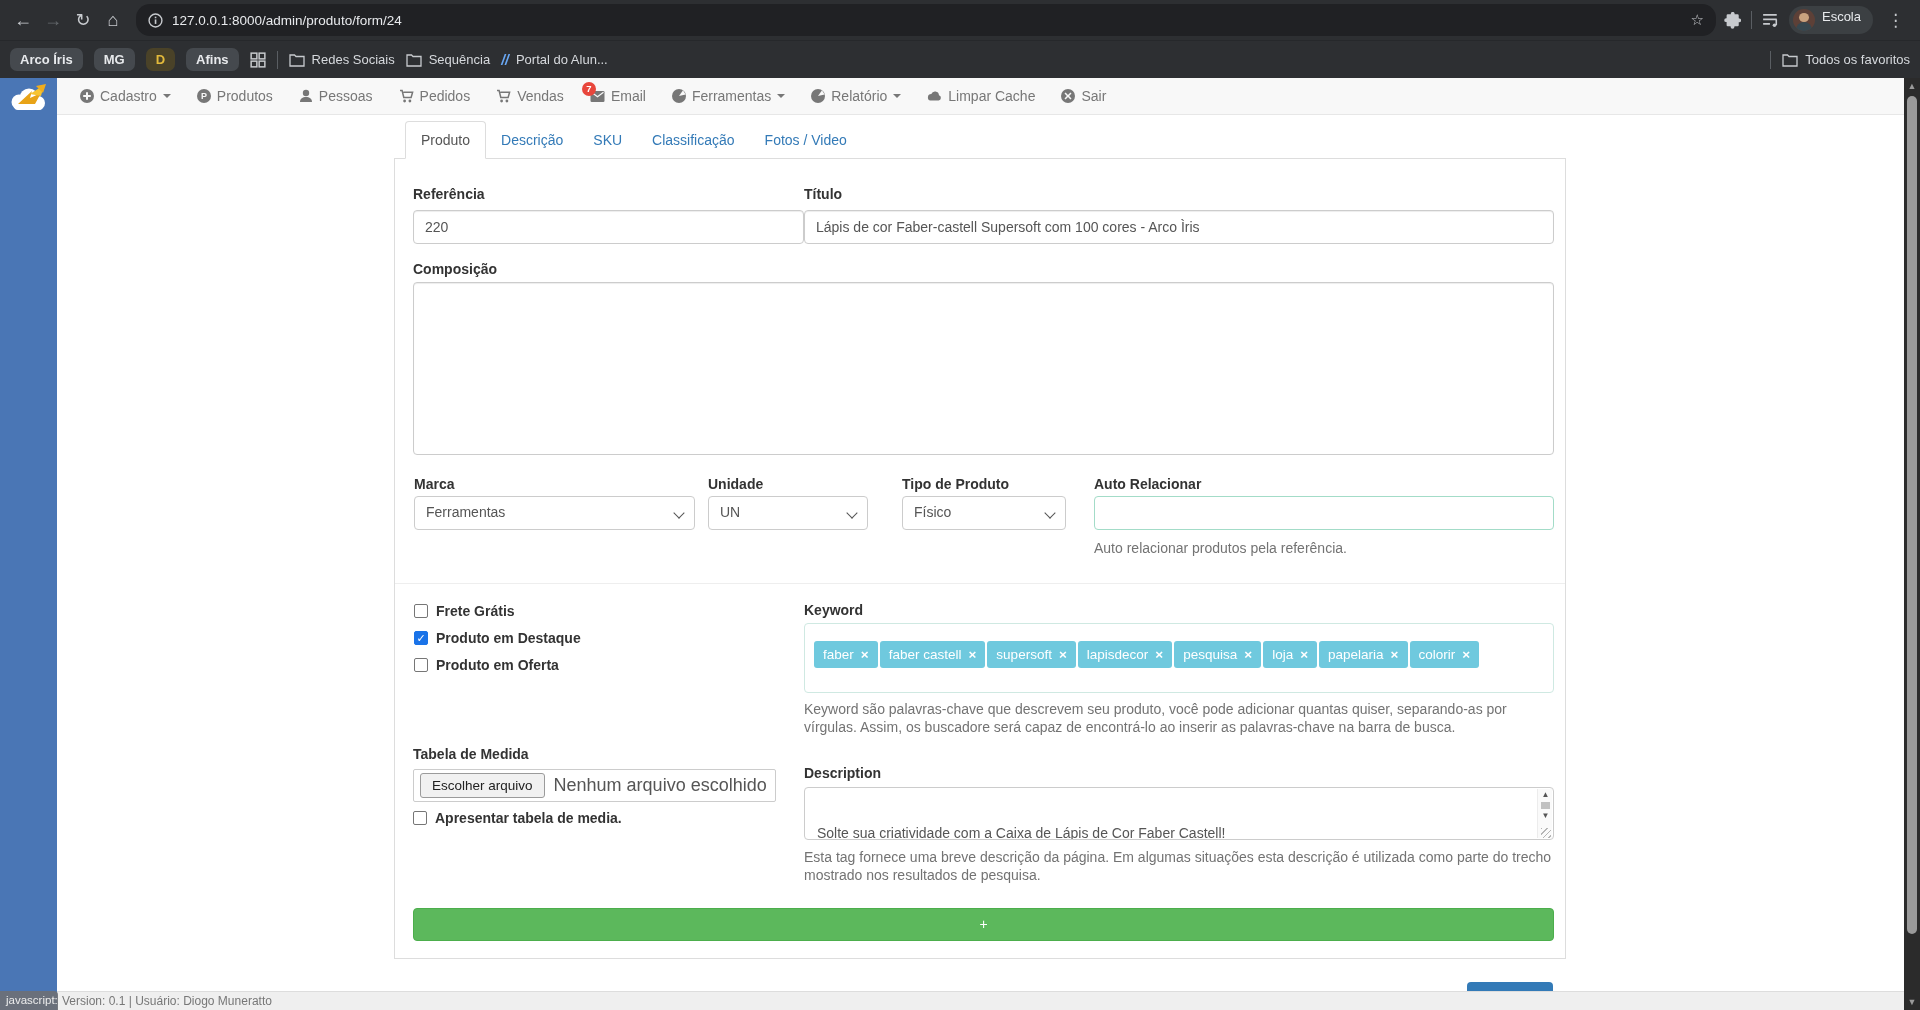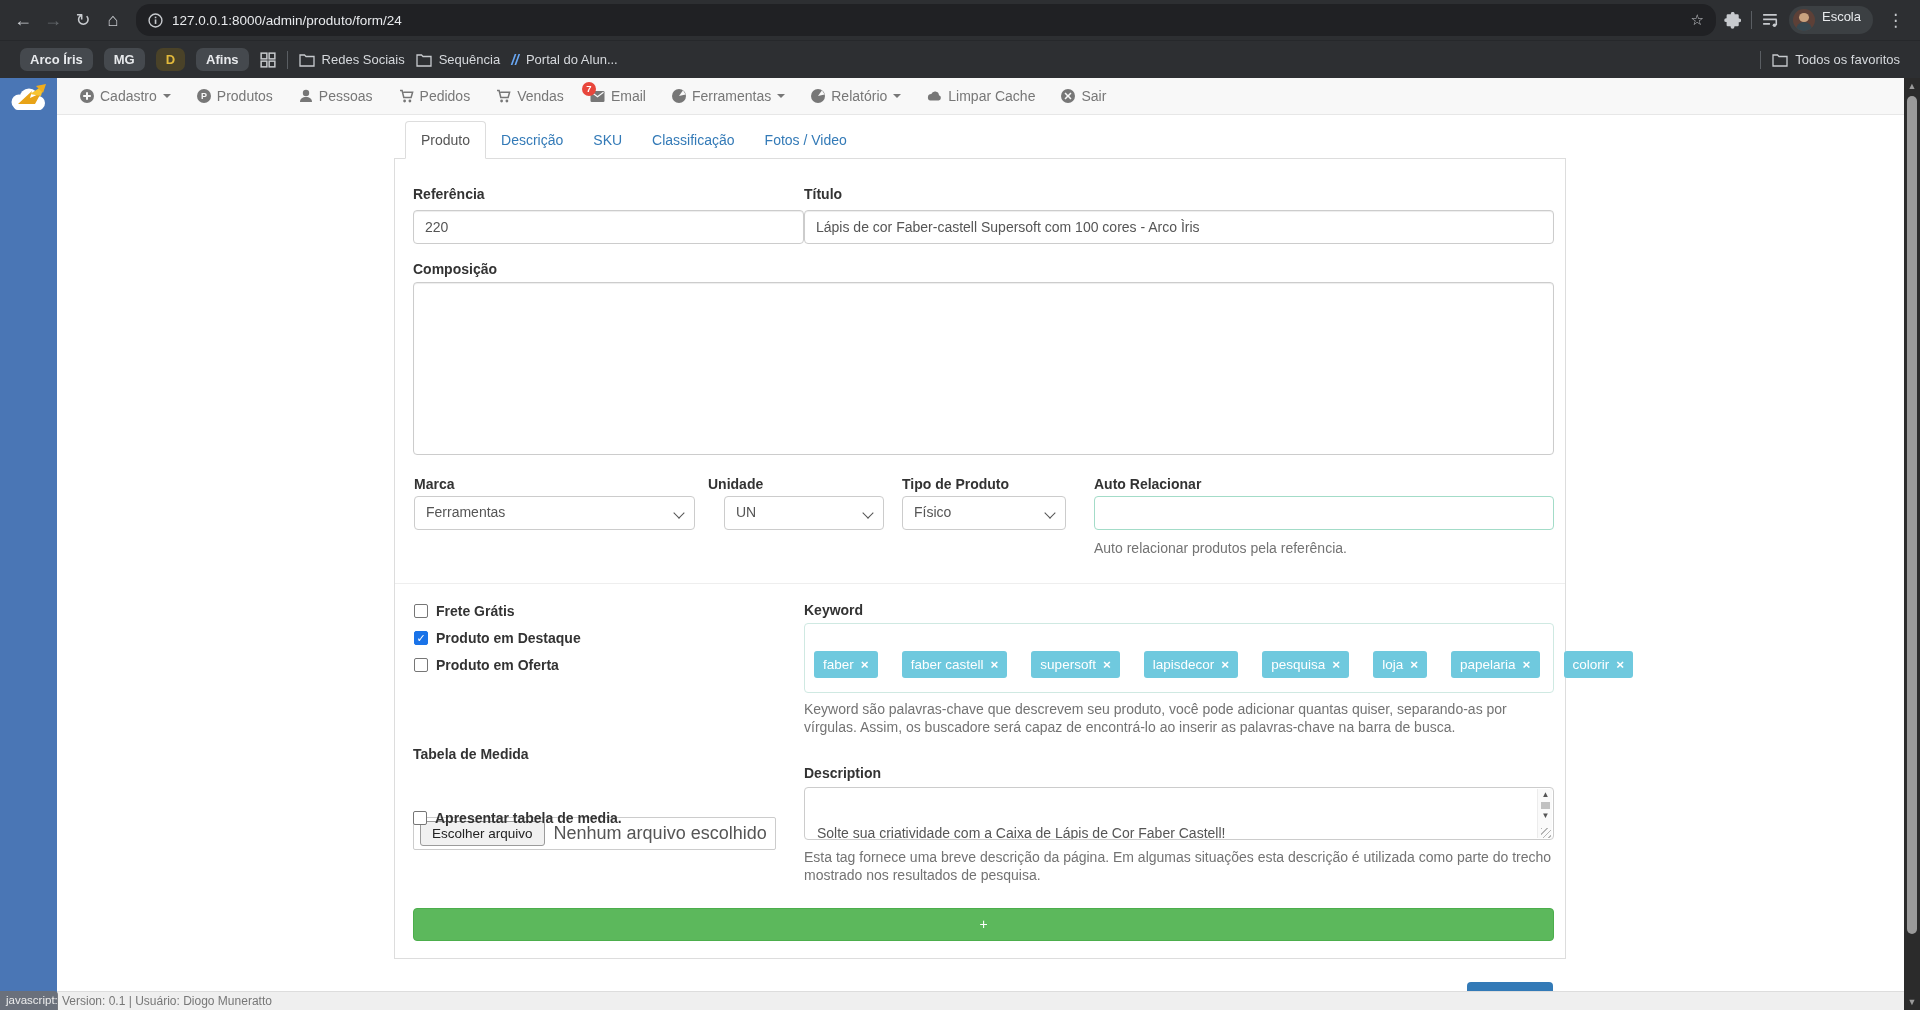--- a/index.html
+++ b/index.html
@@ -19,21 +19,21 @@
   .vsep { width:1px; height:18px; background:#5a5e63; }
   .profile-pill { display:flex; align-items:flex-start; gap:7px; background:#3c4043;
     border-radius:14px; padding:3px 12px 3px 4px; color:#e8eaed; font-size:13px; }
   .avatar { width:22px; height:22px; border-radius:50%; overflow:hidden; background:#5d4037; position:relative; }
   .avatar::before { content:""; position:absolute; left:6px; top:4px; width:10px; height:9px; border-radius:50%; background:#caa27e; }
   .avatar::after { content:""; position:absolute; left:3px; top:13px; width:16px; height:10px; border-radius:8px 8px 0 0; background:#37474f; }
   .dots { color:#c7cace; font-size:17px; letter-spacing:0; padding:0 4px; }
 
   .bookmarks { position:absolute; top:40px; left:0; width:1920px; height:38px;
     background:#2d2f32; border-top:1px solid #26282b; display:flex; align-items:center;
-    padding:0 20px; gap:11px; color:#d6d9dd; font-size:13px; z-index:10; }
+    padding:0 10px; gap:11px; color:#d6d9dd; font-size:13px; z-index:10; }
   .pill { background:#45494e; border-radius:7px; padding:4px 10px; font-weight:bold; color:#e8eaed; }
   .pill.gold { background:#4a4228; color:#e2b93b; }
   .bm-item { display:flex; align-items:center; gap:7px; white-space:nowrap; }
   .bm-right { margin-left:auto; display:flex; align-items:center; gap:11px; }
   .slashes { color:#6aa9f7; font-weight:bold; font-style:italic; font-size:14px; }
 
   
   .sidebar { position:absolute; top:78px; left:0; width:57px; height:932px; background:#4a76b5; }
   .logo { position:absolute; top:4px; left:8px; }
   .navbar { position:absolute; top:78px; left:57px; width:1847px; height:37px;
@@ -66,28 +66,28 @@
     border-right:1.5px solid #555; border-bottom:1.5px solid #555; transform:rotate(45deg); }
   .help { position:absolute; color:#737373; font-size:14px; line-height:18px; }
   .divider { position:absolute; left:0; width:100%; border-top:1px solid #eee; }
 
   .chk { position:absolute; display:flex; align-items:center; gap:8px; font-weight:bold; font-size:14px; color:#333; cursor:pointer; }
   .box { width:14px; height:14px; border:1px solid #767676; border-radius:2px; background:#fff; flex:0 0 auto; }
   .box.checked { background:#1a73e8; border-color:#1a73e8; position:relative; }
   .box.checked::after { content:"✓"; position:absolute; left:1.5px; top:-0.5px; color:#fff; font-size:11px; font-weight:bold; }
 
   .tagbox { position:absolute; border:1px solid #cfe9e2; border-radius:4px; background:#fff;
-    padding:27px 9px; display:flex; gap:24px; align-items:flex-start; }
+    padding:17px 9px; display:flex; gap:2px; align-items:flex-start; }
   .tag { background:#6fc9de; color:#fff; border-radius:3px; padding:6px 9px; font-size:13.5px;
     display:flex; align-items:center; gap:7px; white-space:nowrap; }
   .tag-x { cursor:pointer; font-weight:bold; }
   .tag-x::after { content:"×"; }
 
   .filebox { position:absolute; height:33px; border:1px solid #ccc; border-radius:2px; background:#fff;
-    display:flex; align-items:center; gap:9px; padding:0 6px;margin-top:48px; }
+    display:flex; align-items:center; gap:9px; padding:0 6px; }
   .filebtn { border:1px solid #9b9b9b; border-radius:3px; background:#f1f1f1; padding:4px 11px;
     font-size:13.5px; color:#222; cursor:pointer; white-space:nowrap; }
   .filetext { font-size:18px; color:#555; white-space:nowrap; }
 
   .desc { position:absolute; border:1px solid #ccc; border-radius:4px; background:#fff; overflow:hidden; }
   .desc-lines { padding:3px 22px 0 8px; font-size:14px; color:#555; line-height:17px; white-space:pre-wrap; }
   .desc-sb { position:absolute; right:1px; top:1px; bottom:1px; width:15px; background:#fafafa; border-left:1px solid #ececec; }
   .desc-sb .ar { width:15px; height:12px; text-align:center; font-size:8px; color:#555; line-height:12px; }
   .desc-sb .thumb { width:9px; height:7px; background:#c1c1c1; margin:1px auto; }
   .grip { position:absolute; right:2px; bottom:1px; width:10px; height:10px;
@@ -291,21 +291,21 @@
     <div class="lbl" style="left:409px; top:27px;">Título</div>
     <input class="inp" style="left: 409px; top: 51px; width: 750px;" value="Lápis de cor Faber-castell Supersoft com 100 cores - Arco Ìris">
 
     <div class="lbl" style="left:18px; top:102px;">Composição</div>
     <textarea class="bigtext" style="left: 18px; top: 123px; width: 1141px; height: 173px;"></textarea>
 
     <div class="lbl" style="left:19px; top:317px;">Marca</div>
     <div class="selectbox" style="left:19px; top:337px; width:281px;">Ferramentas</div>
 
     <div class="lbl" style="left:313px; top:317px;">Unidade</div>
-    <div class="selectbox" style="left:313px; top:337px; width:160px;margin-left:16px;">UN</div>
+    <div class="selectbox" style="left:313px; top:337px; width:160px;">UN</div>
 
     <div class="lbl" style="left:507px; top:317px;">Tipo de Produto</div>
     <div class="selectbox" style="left:507px; top:337px; width:164px;">Físico</div>
 
     <div class="lbl" style="left:699px; top:317px;">Auto Relacionar</div>
     <input class="inp" style="left: 699px; top: 337px; width: 460px; border-color: rgb(163, 220, 200); box-shadow: none;" value="">
     <div class="help" style="left:699px; top:380px;">Auto relacionar produtos pela referência.</div>
 
     <div class="divider" style="top:424px;"></div>
 

